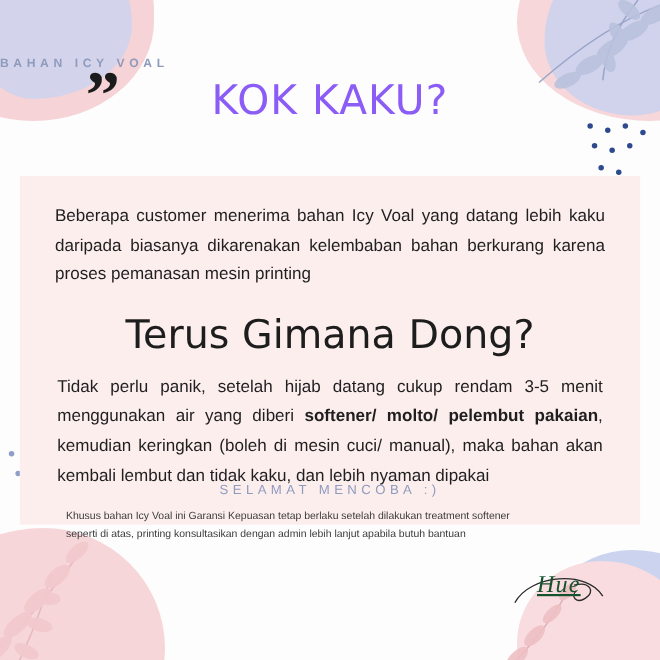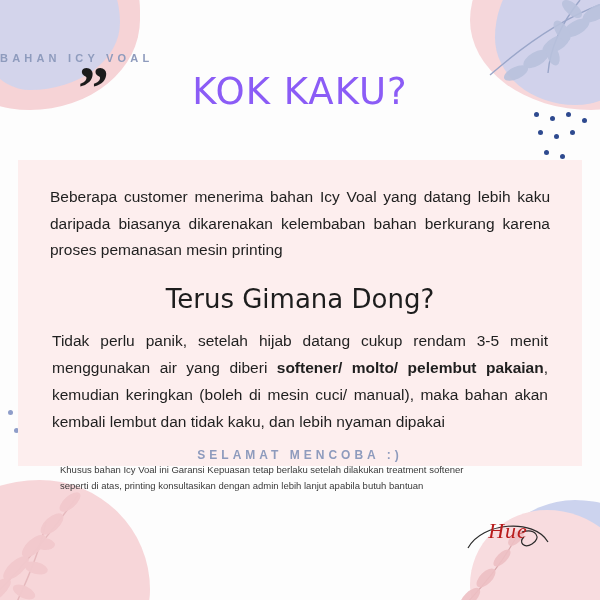--- a/index.html
+++ b/index.html
@@ -109,43 +109,43 @@
   }
   .para{
     font-size:15.5px;
     line-height:1.72;
     color:#1f1f1f;
     text-align:justify;
     margin:2px;
   }
   .subhead{
     text-align:center;
-    font-size:26px;
+    font-size:36px;
     color:#1d1d1d;
     font-weight:400;
     margin:20px 0 14px 0;
     font-family:"DejaVu Sans", sans-serif;
   }
   .para2{
     font-size:15.5px;
     line-height:1.74;
     color:#1f1f1f;
     text-align:justify;
     margin:4px;
   }
   .para2 b{font-weight:700;}
 
   .closing{
     position:absolute;
     left:0;right:0;
-    top:448px;
+    top:438px;
     text-align:center;
     letter-spacing:4px;
     font-size:12px;
-    font-weight:700;
+    font-weight:400;
     color:#8e9bbd;
   }
   .fineprint{
     position:absolute;
     left:60px;right:60px;
     top:462px;
     text-align:left;
     font-size:9.5px;
     line-height:1.7;
     color:#3a3a3a;
@@ -155,24 +155,25 @@
   .logo{
     position:absolute;
     right:46px;bottom:34px;
     width:92px;height:62px;
     text-align:center;
   }
   .logo-text{
     font-family:"Liberation Serif", serif;
     font-style:italic;
     font-size:22px;
-    color:#b91c1c;
+    color:#14532d;
     letter-spacing:1px;
     position:relative;
     top:14px;
+    text-decoration:underline;
   }
 </style>
 </head>
 <body>
 
 <div class="canvas">
 
   <div class="blob blob-pink-tl"></div>
   <div class="blob blob-blue-tl"></div>
   <div class="blob blob-pink-tr"></div>

